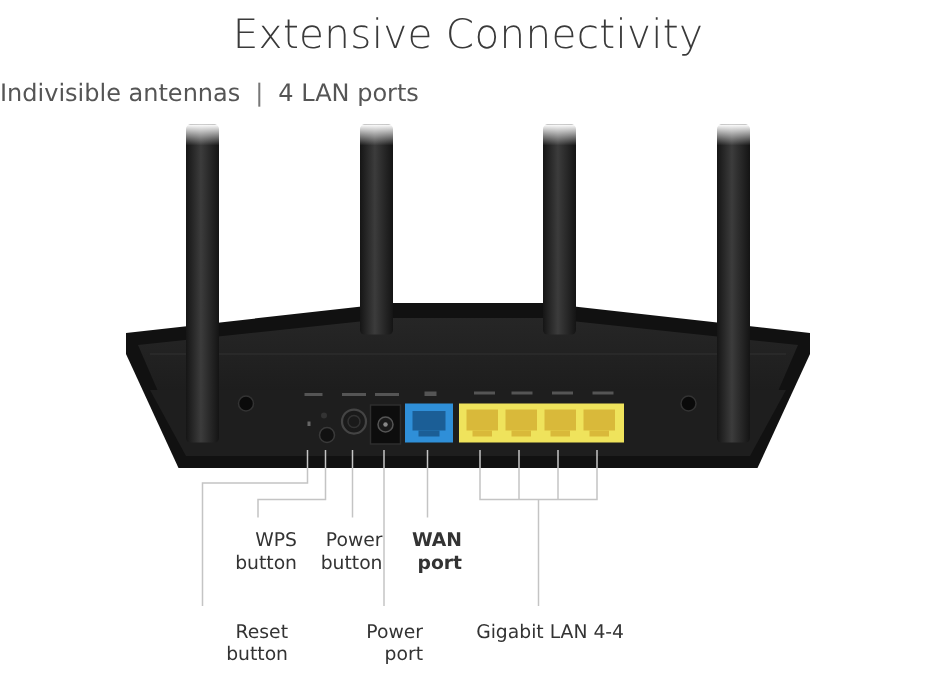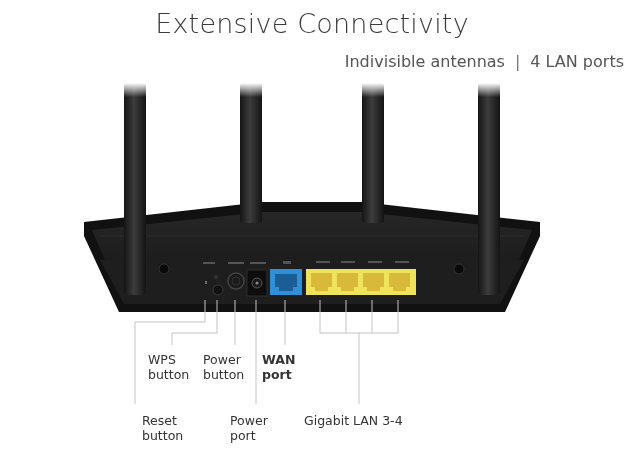--- a/index.html
+++ b/index.html
@@ -1,24 +1,24 @@
 <!DOCTYPE html>
 <html><head>
 <meta charset="utf-8">
 <style>
   html, body { margin:0; padding:0; }
   body { width:624px; height:460px; background:#ffffff; position:relative; overflow:hidden;
          font-family:"DejaVu Sans", "Liberation Sans", sans-serif; color:#333; }
   .title { position:absolute; left:0; width:624px; top:8px; text-align:center;
            font-size:27px; font-weight:300; color:#3a3a3a; letter-spacing:0.2px; }
-  .subtitle { position:absolute; left:0; width:624px; top:52px; text-align:right;
+  .subtitle { position:absolute; left:0; width:624px; top:52px; text-align:left;
               font-size:16px; color:#555; }
   .subtitle .sep { margin:0 10px; color:#777; }
   svg.scene { position:absolute; left:0; top:0; }
-  .label { position:absolute; text-align:left; font-size:12.5px; line-height:15px; color:#333; }
+  .label { position:absolute; text-align:right; font-size:12.5px; line-height:15px; color:#333; }
 </style>
 </head>
 <body>
 
 <div class="title">Extensive Connectivity</div>
 <div class="subtitle">
   <span>Indivisible antennas</span><span class="sep">|</span><span>4 LAN ports</span>
 </div>
 
 <svg class="scene" width="624" height="460" viewBox="0 0 624 460">
@@ -148,14 +148,14 @@
 </div>
 <div class="label" style="left:110px; top:413px; width:50px;margin-left:32px;">
   <div>Reset</div>
   <div>button</div>
 </div>
 <div class="label" style="left:230px; top:413px; width:52px;">
   <div>Power</div>
   <div>port</div>
 </div>
 <div class="label" style="left:304px; top:413px; width:112px;">
-  <div>Gigabit LAN 3-4</div>
+  <div>Gigabit LAN 4-4</div>
 </div>
 
 </body></html>

